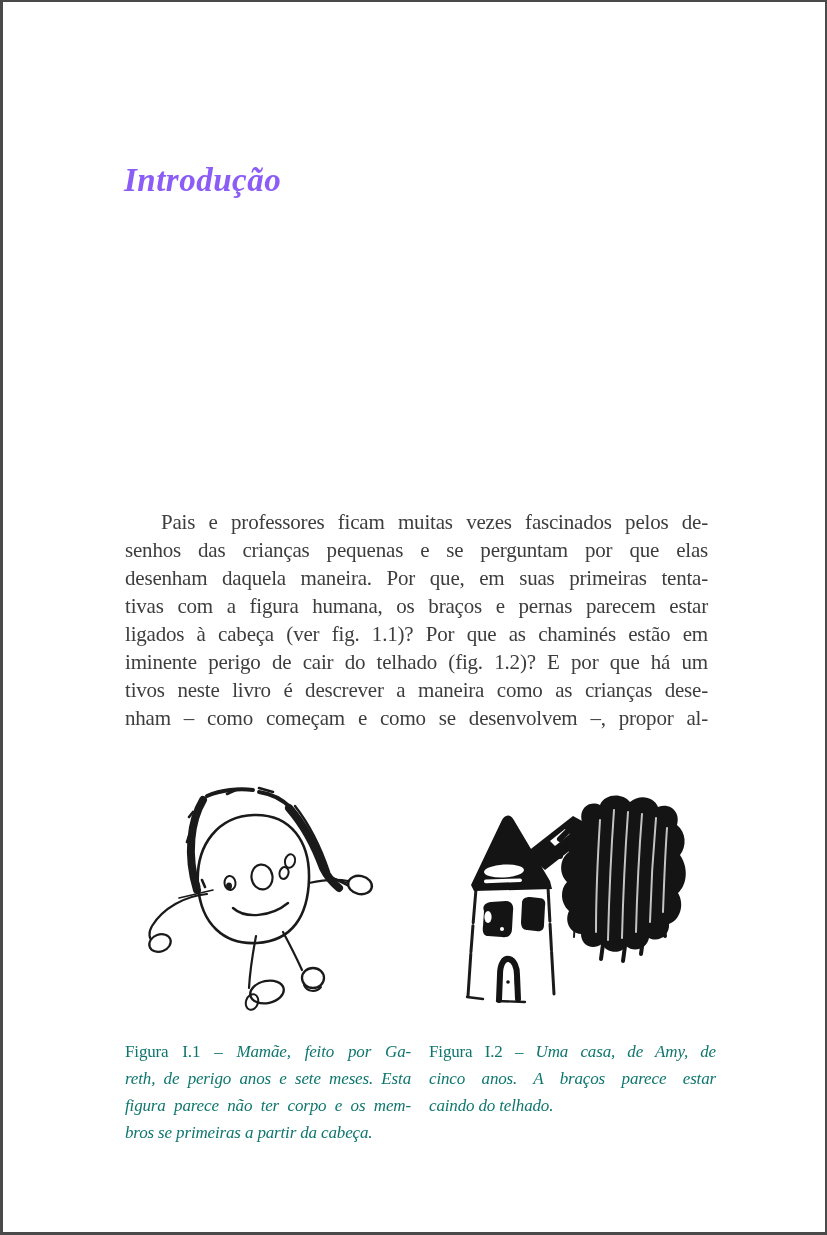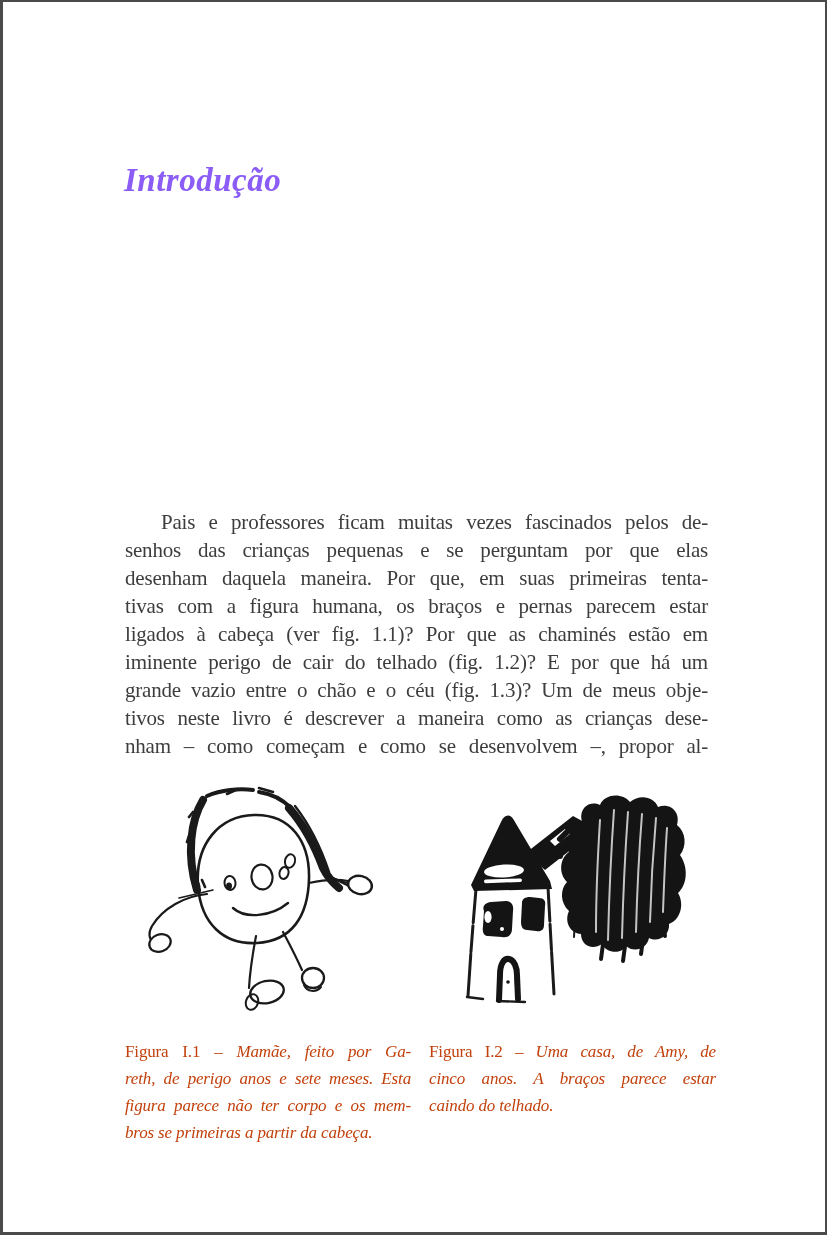--- a/index.html
+++ b/index.html
@@ -28,21 +28,21 @@
   .pline{
     white-space:nowrap;
     text-align:justify;
     text-align-last:justify;
     height:28px;overflow:visible;
   }
   .pline.indent{padding-left:36px;}
   .figure-art{position:absolute;}
   .caption{
     position:absolute;top:1036px;
-    font-size:17px;line-height:27px;color:#c2410c;
+    font-size:17px;line-height:27px;color:#0f766e;
     letter-spacing:-0.15px;
   }
   .caption-left{left:122px;width:286px;}
   .caption-right{left:426px;width:287px;}
   .cline{
     white-space:nowrap;
     text-align:justify;
     text-align-last:justify;
     height:27px;
   }
@@ -58,21 +58,20 @@
 
   <h1 class="chapter-title">Introdução</h1>
 
   <div class="body-text">
     <div class="pline indent">Pais e professores ficam muitas vezes fascinados pelos de-</div>
     <div class="pline">senhos das crianças pequenas e se perguntam por que elas</div>
     <div class="pline">desenham daquela maneira. Por que, em suas primeiras tenta-</div>
     <div class="pline">tivas com a figura humana, os braços e pernas parecem estar</div>
     <div class="pline">ligados à cabeça (ver fig. 1.1)? Por que as chaminés estão em</div>
     <div class="pline">iminente perigo de cair do telhado (fig. 1.2)? E por que há um</div>
-    <div class="pline">grande vazio entre o chão e o céu (fig. 1.3)? Um de meus obje-</div>
     <div class="pline">tivos neste livro é descrever a maneira como as crianças dese-</div>
     <div class="pline">nham – como começam e como se desenvolvem –, propor al-</div>
   </div>
 
   <div class="figure-art" style="left:138px;top:780px;width:252px;height:238px;">
     <svg width="252" height="238" viewBox="0 0 252 238">
       <g stroke="#1a1a1a" fill="none" stroke-linecap="round" stroke-linejoin="round">
 
         <path fill="#ffffff" stroke-width="2.6" d="M57 104 C54 62 78 34 113 33 C150 32 169 60 168 97 C167 134 151 159 116 161 C83 163 60 142 57 104 Z"></path>
 

